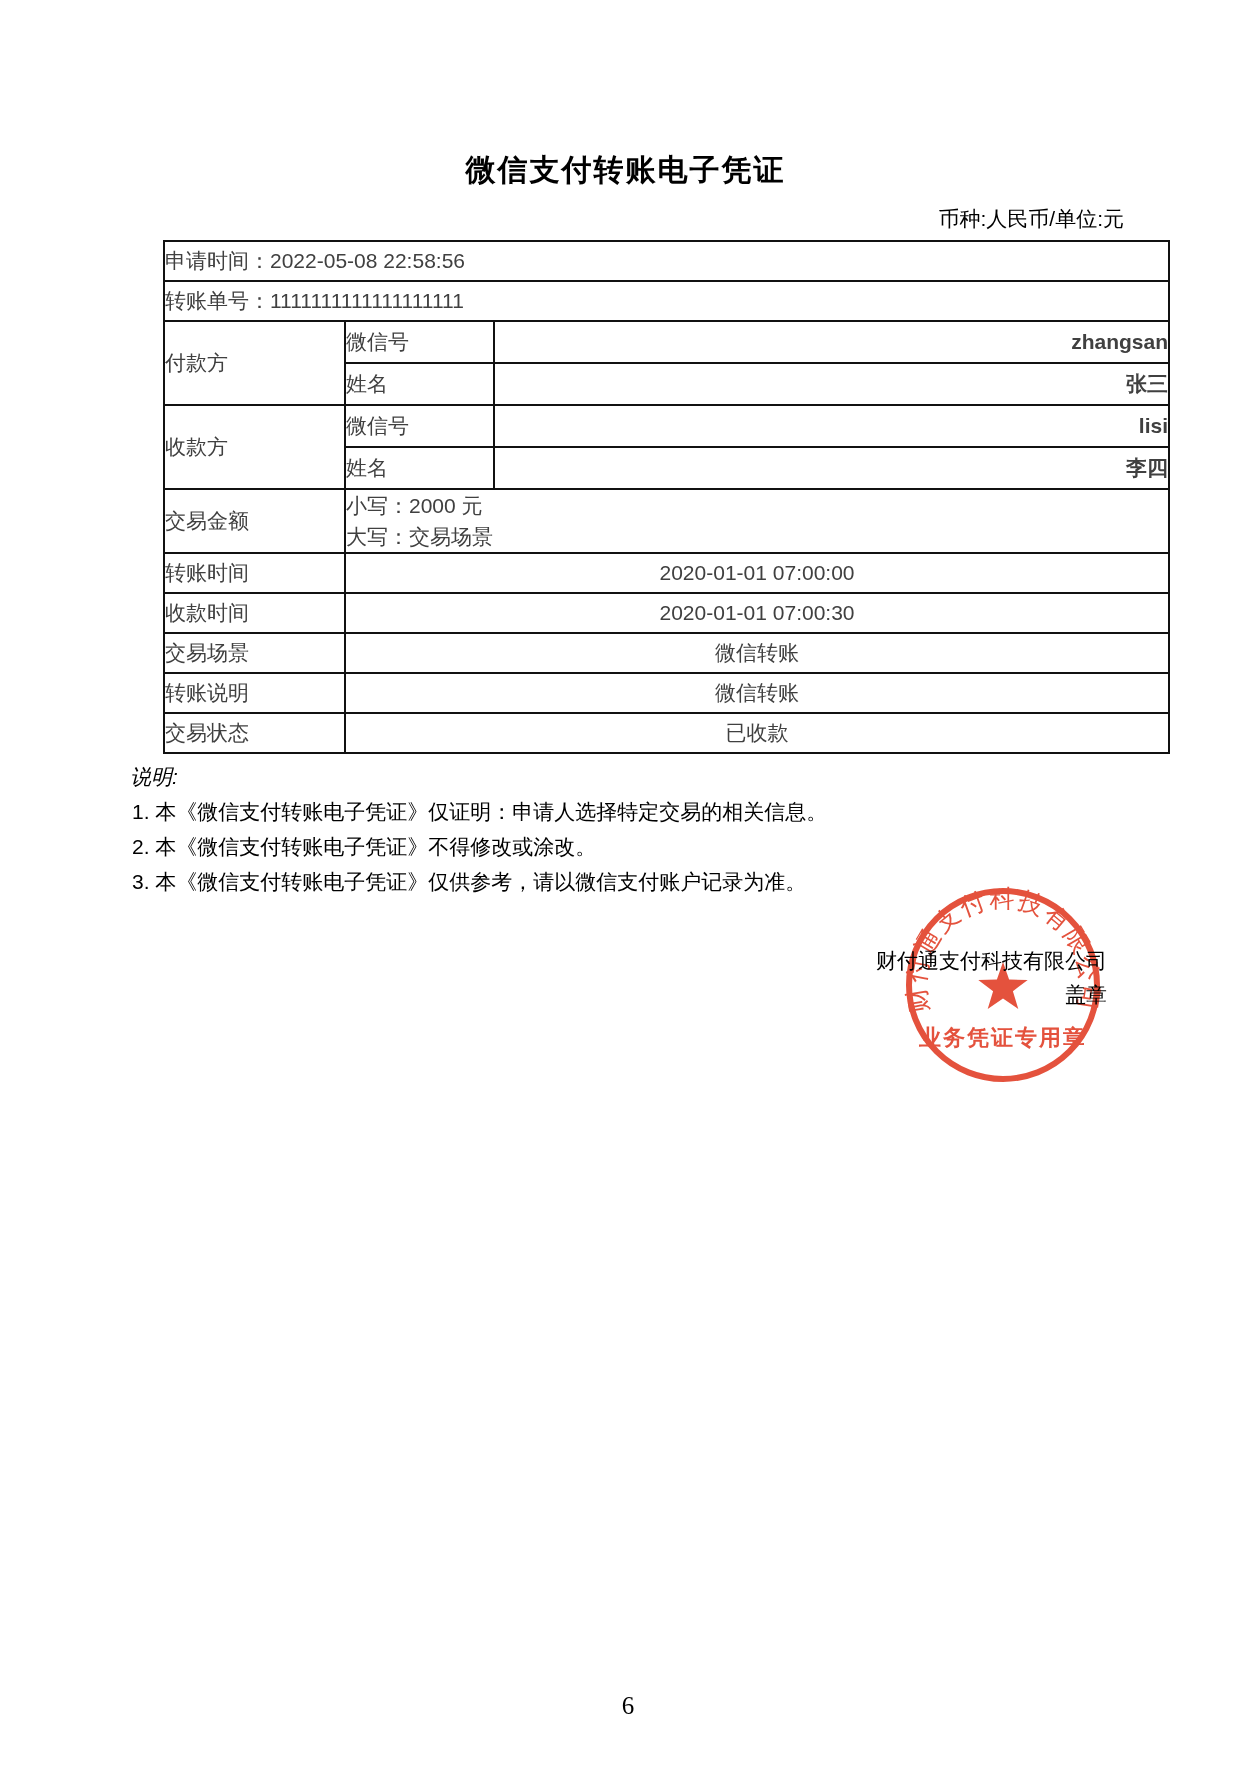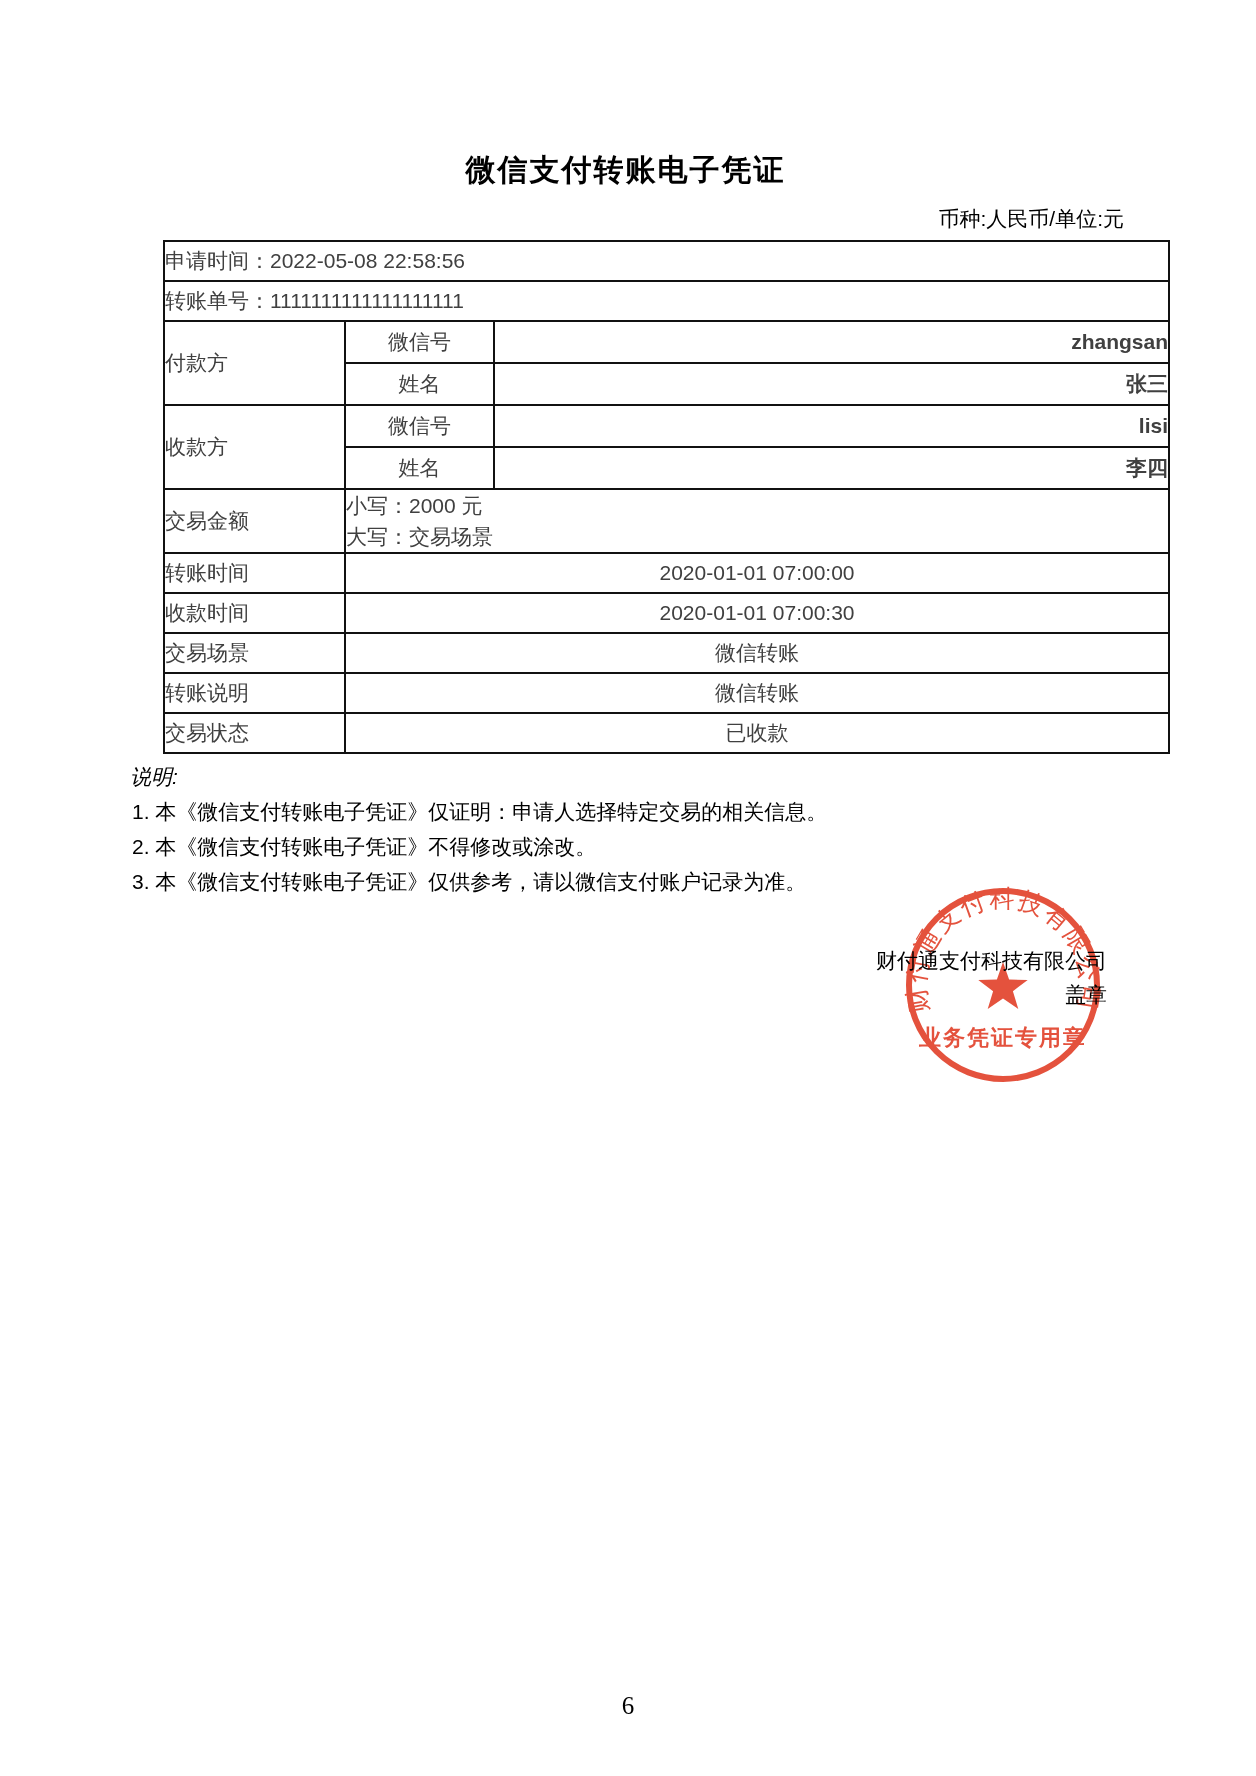--- a/index.html
+++ b/index.html
@@ -21,21 +21,21 @@
     text-align:right; font-size:21px; color:#000;
   }
   table.voucher {
     position:absolute; top:240px; left:123px;
     width:1005px; border-collapse:collapse; table-layout:fixed;
     font-size:21px; color:#404040;margin-left:40px;
   }
   table.voucher td { border:2px solid #111; padding:0; }
   td.full { padding-left:18px; height:38px; text-align:left; }
   td.lbl  { }
-  td.attr { text-align:center; height:40px; }
+  td.attr { text-align:left; height:40px; }
   td.val  { text-align:right;font-weight:bold; }
   td.lval { text-align:center; padding-left:16px; }
   tr.sub td { border-top-width:1px; }
   tr.h38 td { height:38px; }
   tr.h40 td { height:40px; }
   td.amount-cell { padding:6px 0 6px 16px; height:58px; vertical-align:middle;border-radius:26px; }
   .amount-line { line-height:31px; }
   .notes {
     position:absolute; left:130px; top:760px; width:900px;
     font-size:21px; color:#000;

